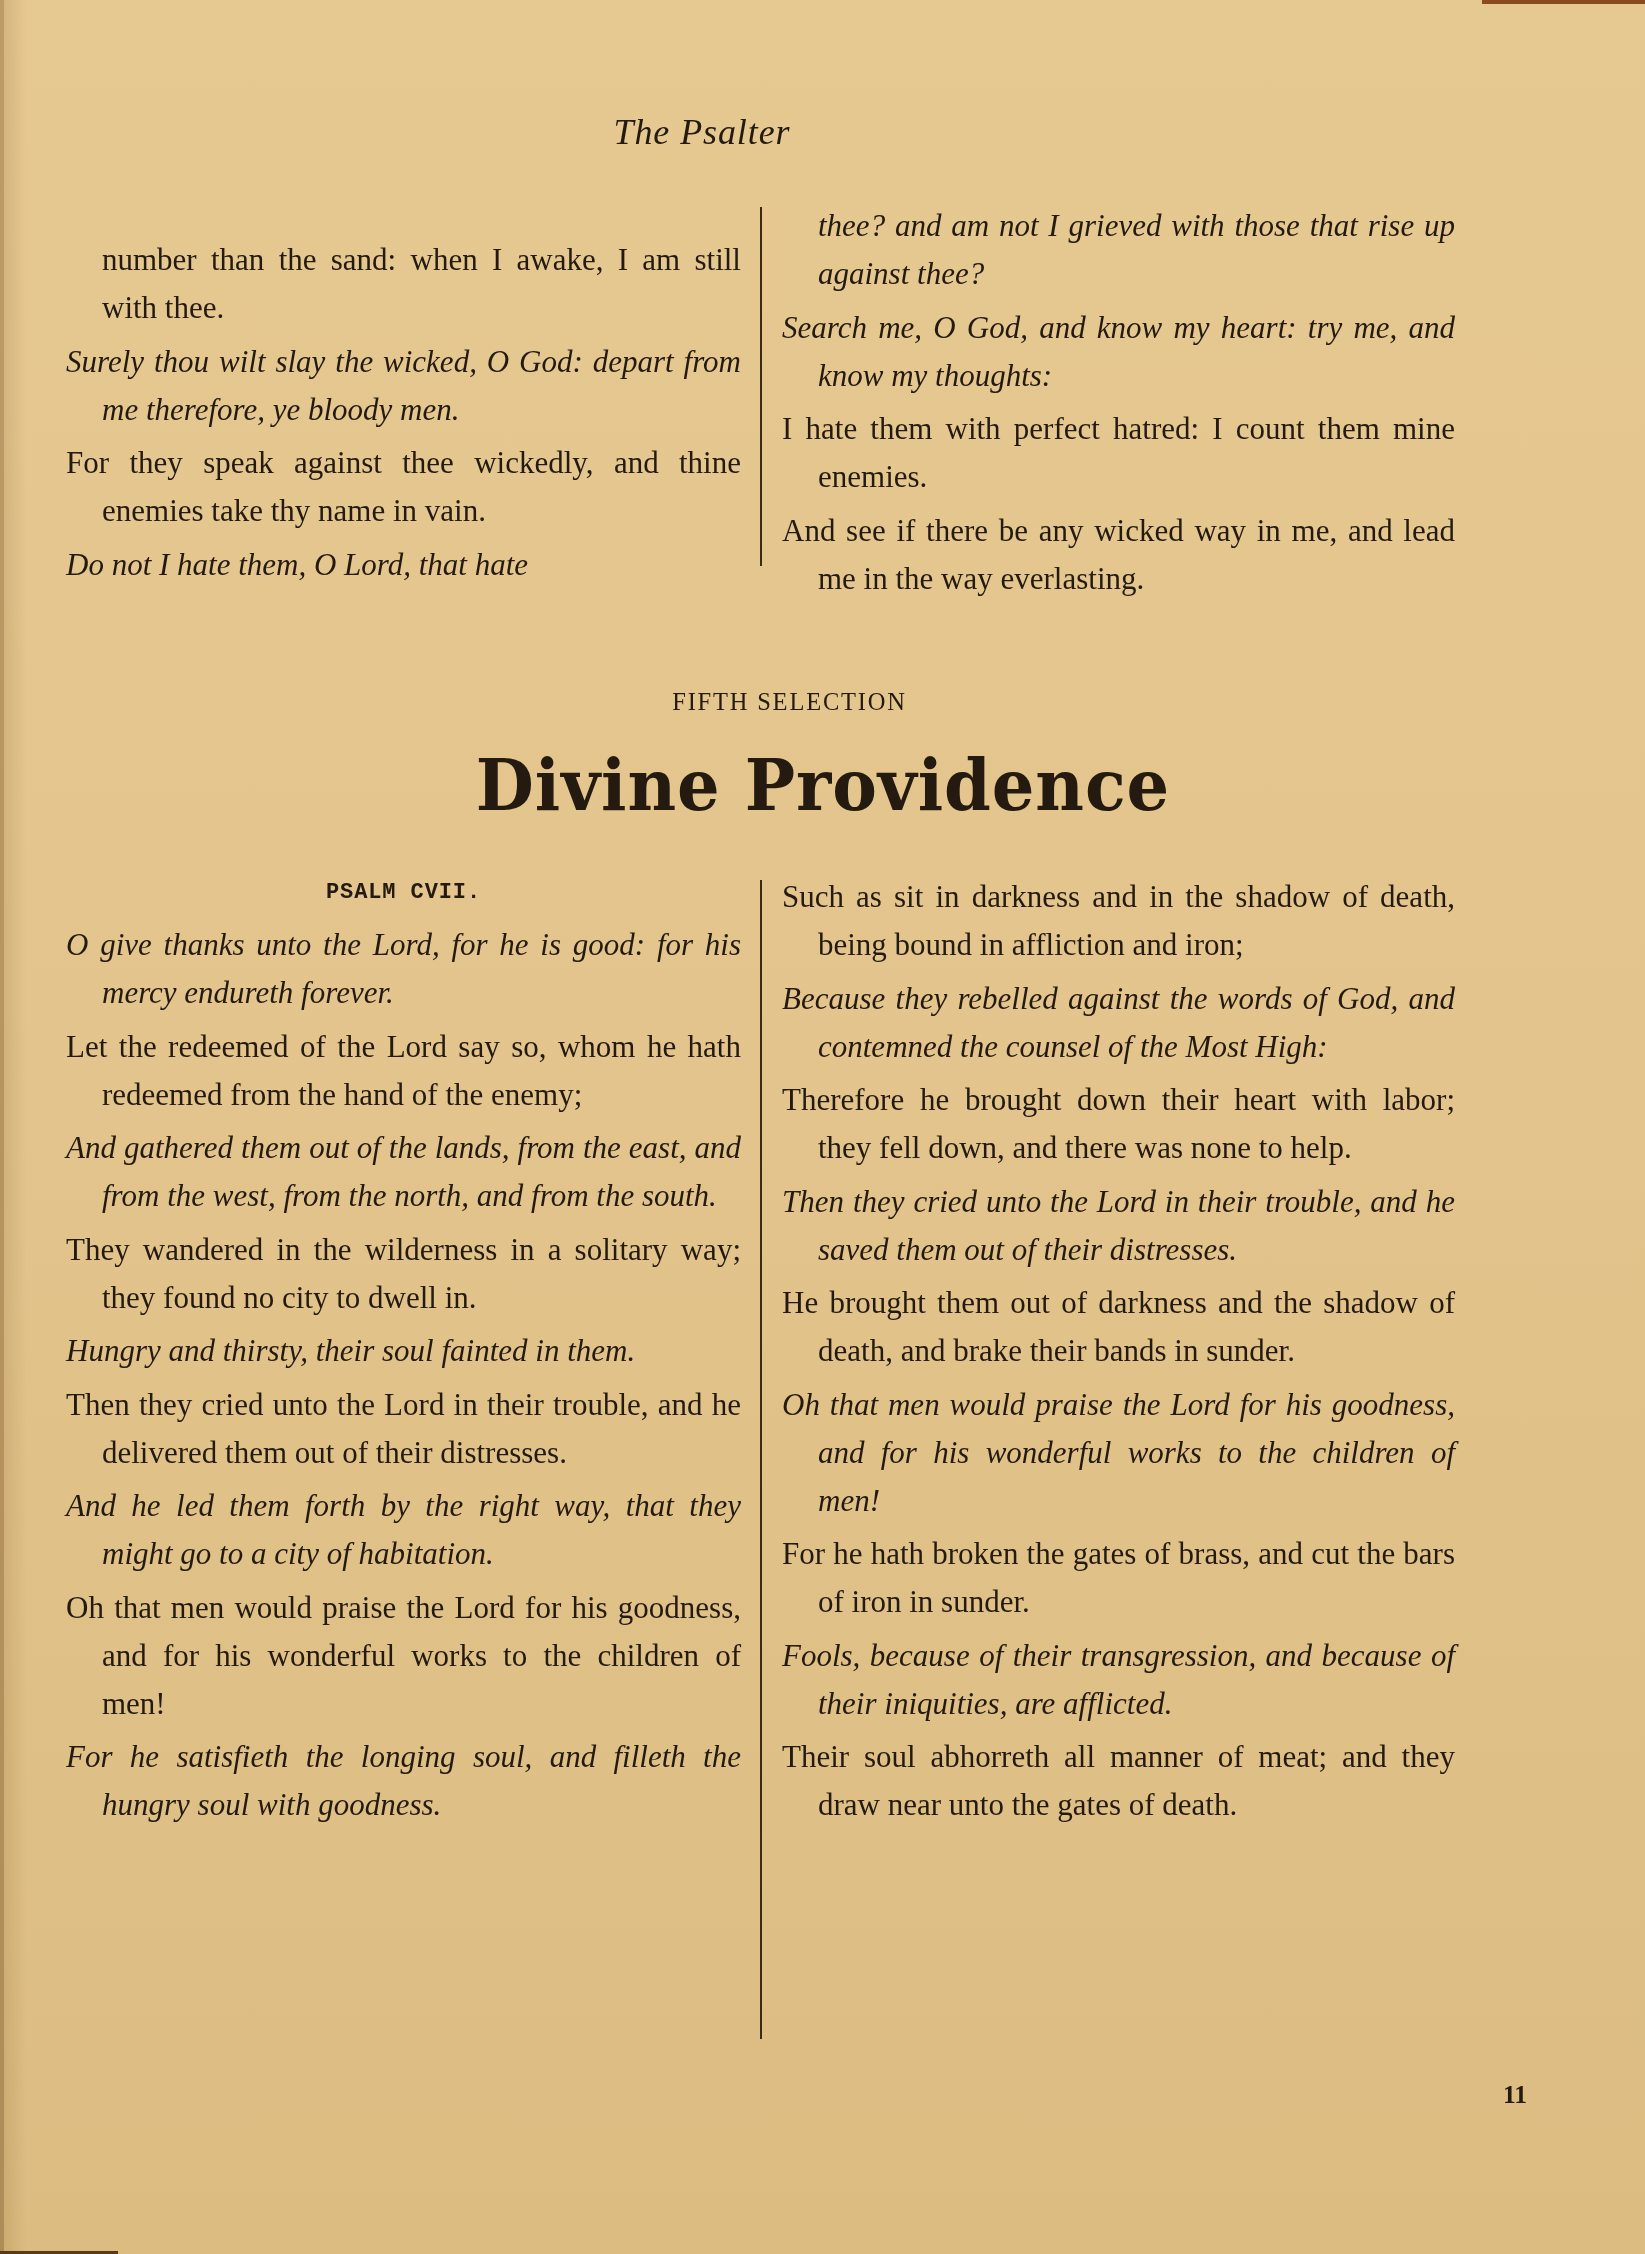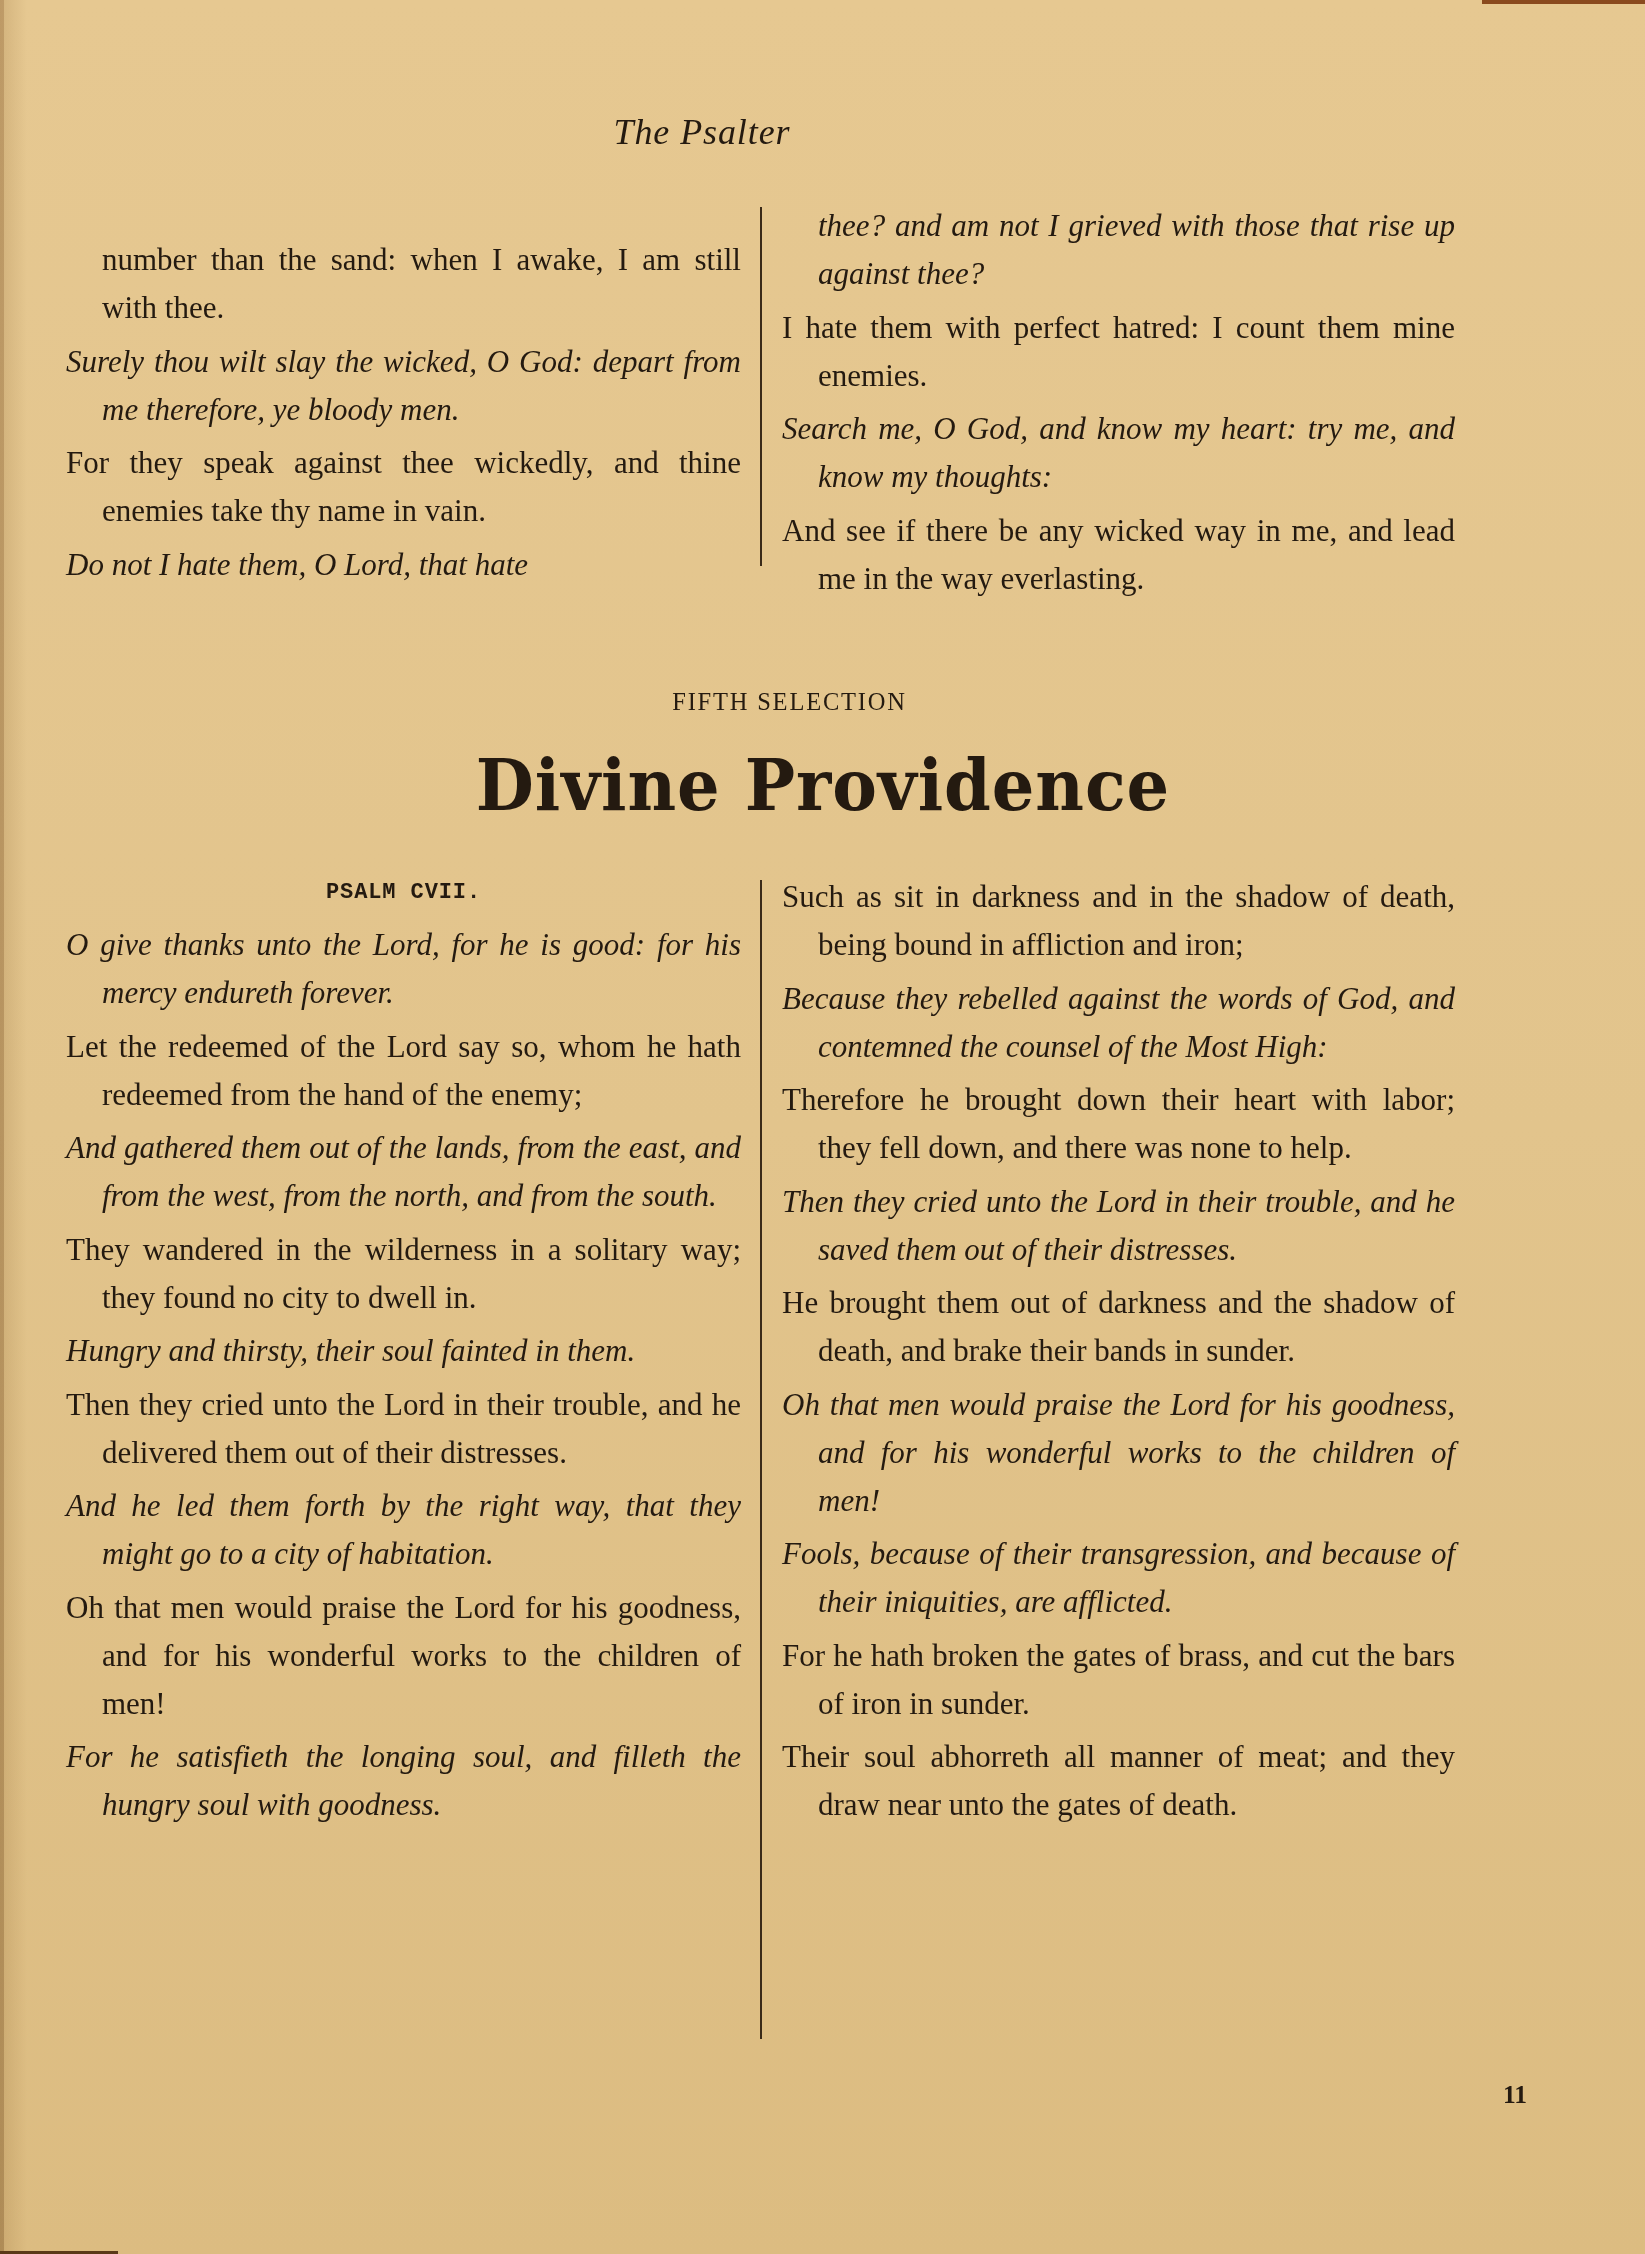--- a/index.html
+++ b/index.html
@@ -85,22 +85,22 @@
 
   <div class="col top-left">
     <p class="v" style="padding-left:36px;text-indent:0">number than the sand: when I awake, I am still with thee.</p>
     <p class="v it">Surely thou wilt slay the wicked, O God: depart from me therefore, ye bloody men.</p>
     <p class="v">For they speak against thee wickedly, and thine enemies take thy name in vain.</p>
     <p class="v it">Do not I hate them, O Lord, that hate</p>
   </div>
   <div class="divider" style="left:760px; top:207px; height:359px;"></div>
   <div class="col top-right">
     <p class="v it" style="padding-left:36px;text-indent:0">thee? and am not I grieved with those that rise up against thee?</p>
+    <p class="v it">Search me, O God, and know my heart: try me, and know my thoughts:</p>
     <p class="v">I hate them with perfect hatred: I count them mine enemies.</p>
-    <p class="v it">Search me, O God, and know my heart: try me, and know my thoughts:</p>
     <p class="v">And see if there be any wicked way in me, and lead me in the way everlasting.</p>
   </div>
 
   <div class="section-label">FIFTH SELECTION</div>
   <div class="section-title">Divine Providence</div>
 
   <div class="col bot-left">
     <div class="psalm-head">PSALM CVII.</div>
     <p class="v it">O give thanks unto the Lord, for he is good: for his mercy endureth forever.</p>
     <p class="v">Let the redeemed of the Lord say so, whom he hath redeemed from the hand of the enemy;</p>
@@ -113,20 +113,20 @@
     <p class="v it">For he satisfieth the longing soul, and filleth the hungry soul with goodness.</p>
   </div>
   <div class="divider" style="left:760px; top:880px; height:1159px;"></div>
   <div class="col bot-right">
     <p class="v">Such as sit in darkness and in the shadow of death, being bound in affliction and iron;</p>
     <p class="v it">Because they rebelled against the words of God, and contemned the counsel of the Most High:</p>
     <p class="v">Therefore he brought down their heart with labor; they fell down, and there was none to help.</p>
     <p class="v it">Then they cried unto the Lord in their trouble, and he saved them out of their distresses.</p>
     <p class="v">He brought them out of darkness and the shadow of death, and brake their bands in sunder.</p>
     <p class="v it">Oh that men would praise the Lord for his goodness, and for his wonderful works to the children of men!</p>
+    <p class="v">For he hath broken the gates of brass, and cut the bars of iron in sunder.</p>
     <p class="v it">Fools, because of their transgression, and because of their iniquities, are afflicted.</p>
-    <p class="v">For he hath broken the gates of brass, and cut the bars of iron in sunder.</p>
     <p class="v">Their soul abhorreth all manner of meat; and they draw near unto the gates of death.</p>
   </div>
 
   <div class="page-number">11</div>
 </div>
 
 
 </body></html>

